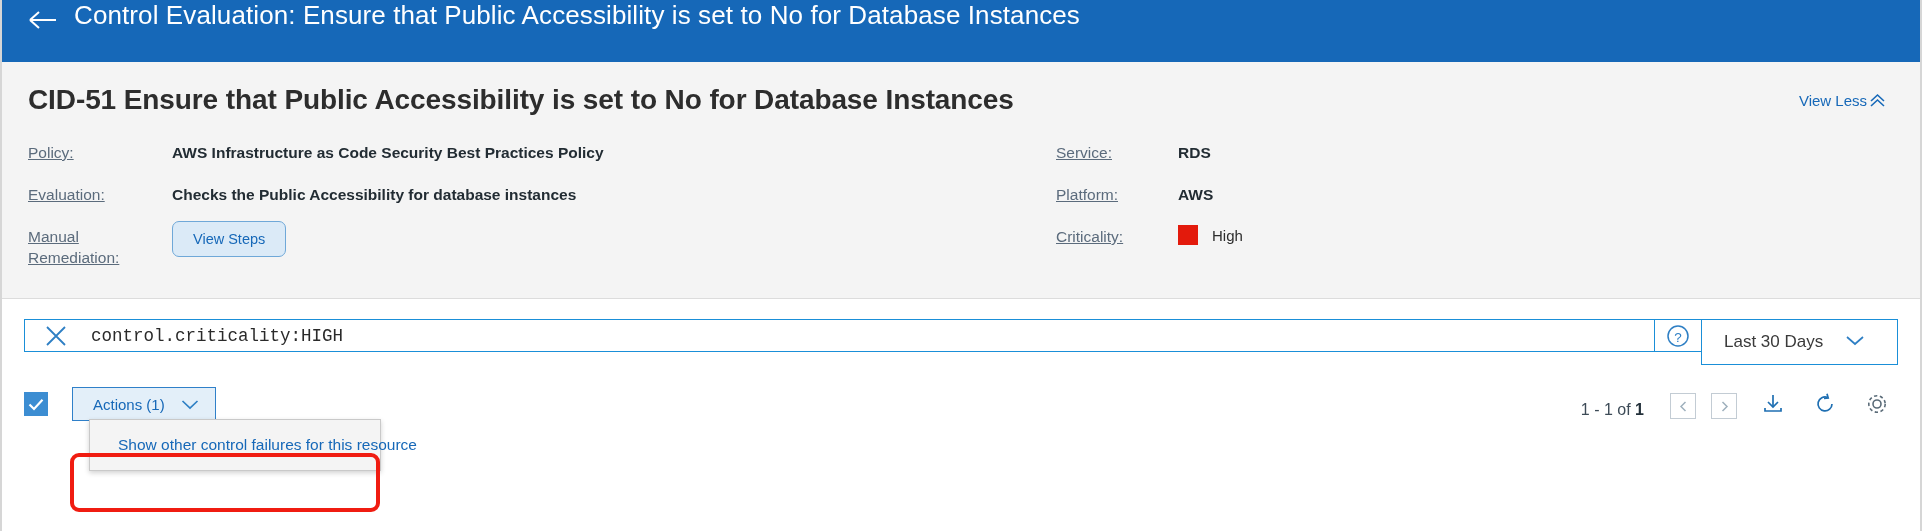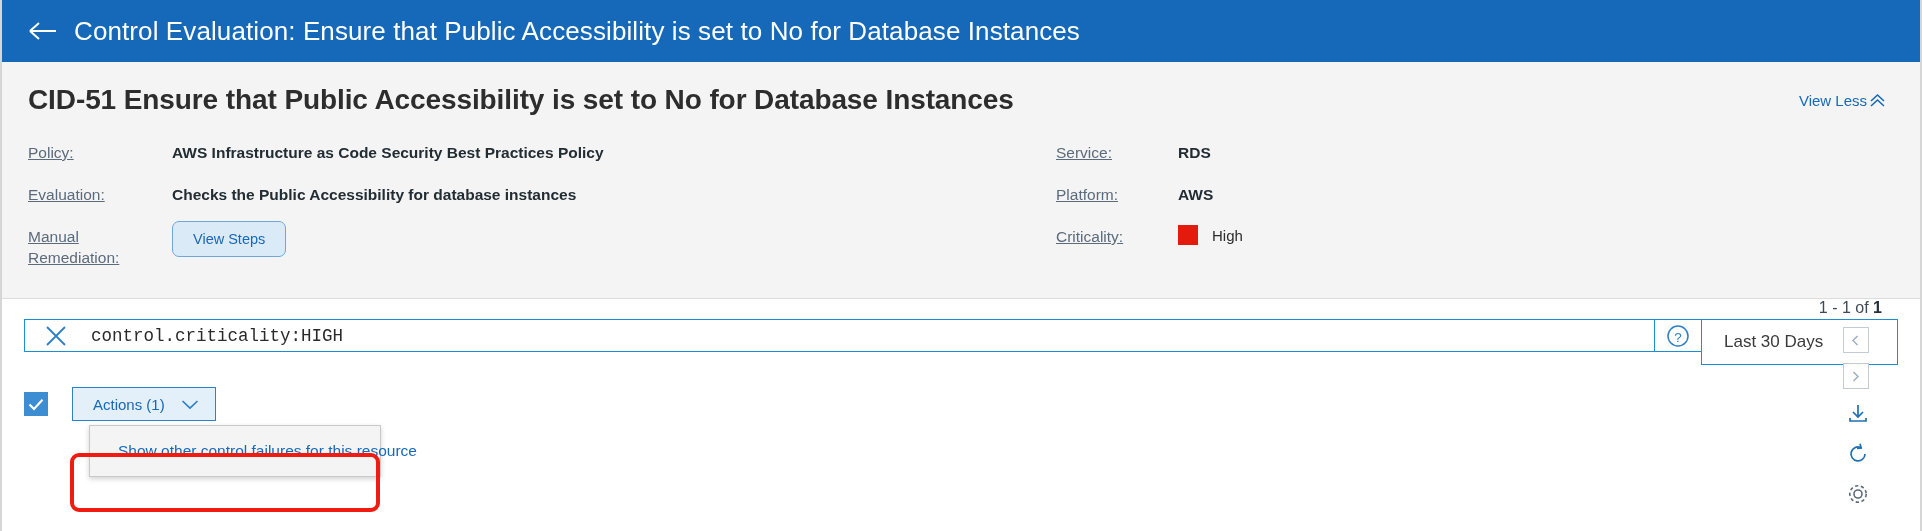--- a/index.html
+++ b/index.html
@@ -19,21 +19,20 @@
     background: #ffffff;
     border-left: 2px solid #d6d6d6;
     border-right: 2px solid #d6d6d6;
   }
 
   
   .topbar {
     height: 62px;
     background: #1668b8;
     display: flex;
-    align-items: center;
     padding-left: 18px;
     color: #ffffff;
   }
   .back-arrow {
     width: 46px;
     height: 40px;
     display: flex;
     align-items: center;
     justify-content: center;
     cursor: pointer;
@@ -207,23 +206,22 @@
     display: flex;
     align-items: center;
     gap: 16px;
     cursor: pointer;
     font-family: "Liberation Sans", sans-serif;
   }
 
   .toolbar-right {
     margin-left: auto;
     display: flex;
-    align-items: center;
+    align-items: flex-end;
     gap: 10px;
-    flex-direction: column;
   }
   .pager-text {
     font-size: 16px;
     color: #3d4b57;
     margin-right: 16px;
     white-space: nowrap;
   }
   .pager-text b { font-weight: bold; color: #23303a; }
   .pg-btn {
     width: 26px; height: 26px;
@@ -236,21 +234,21 @@
   .tool-icon {
     width: 42px; height: 30px;
     display: flex; align-items: center; justify-content: center;
     cursor: pointer;
   }
 
   
   .actions-menu {
     position: absolute;
     left: 87px;
-    top: 38px;
+    top: 32px;
     width: 292px;
     background: #f4f4f4;
     border: 1px solid #c9c9c9;
     box-shadow: 0 2px 5px rgba(0,0,0,.18);
     z-index: 30;
     text-align: center;
   }
   .actions-menu .menu-item {
     padding: 16px 18px 16px 28px;
     font-size: 15.5px;

